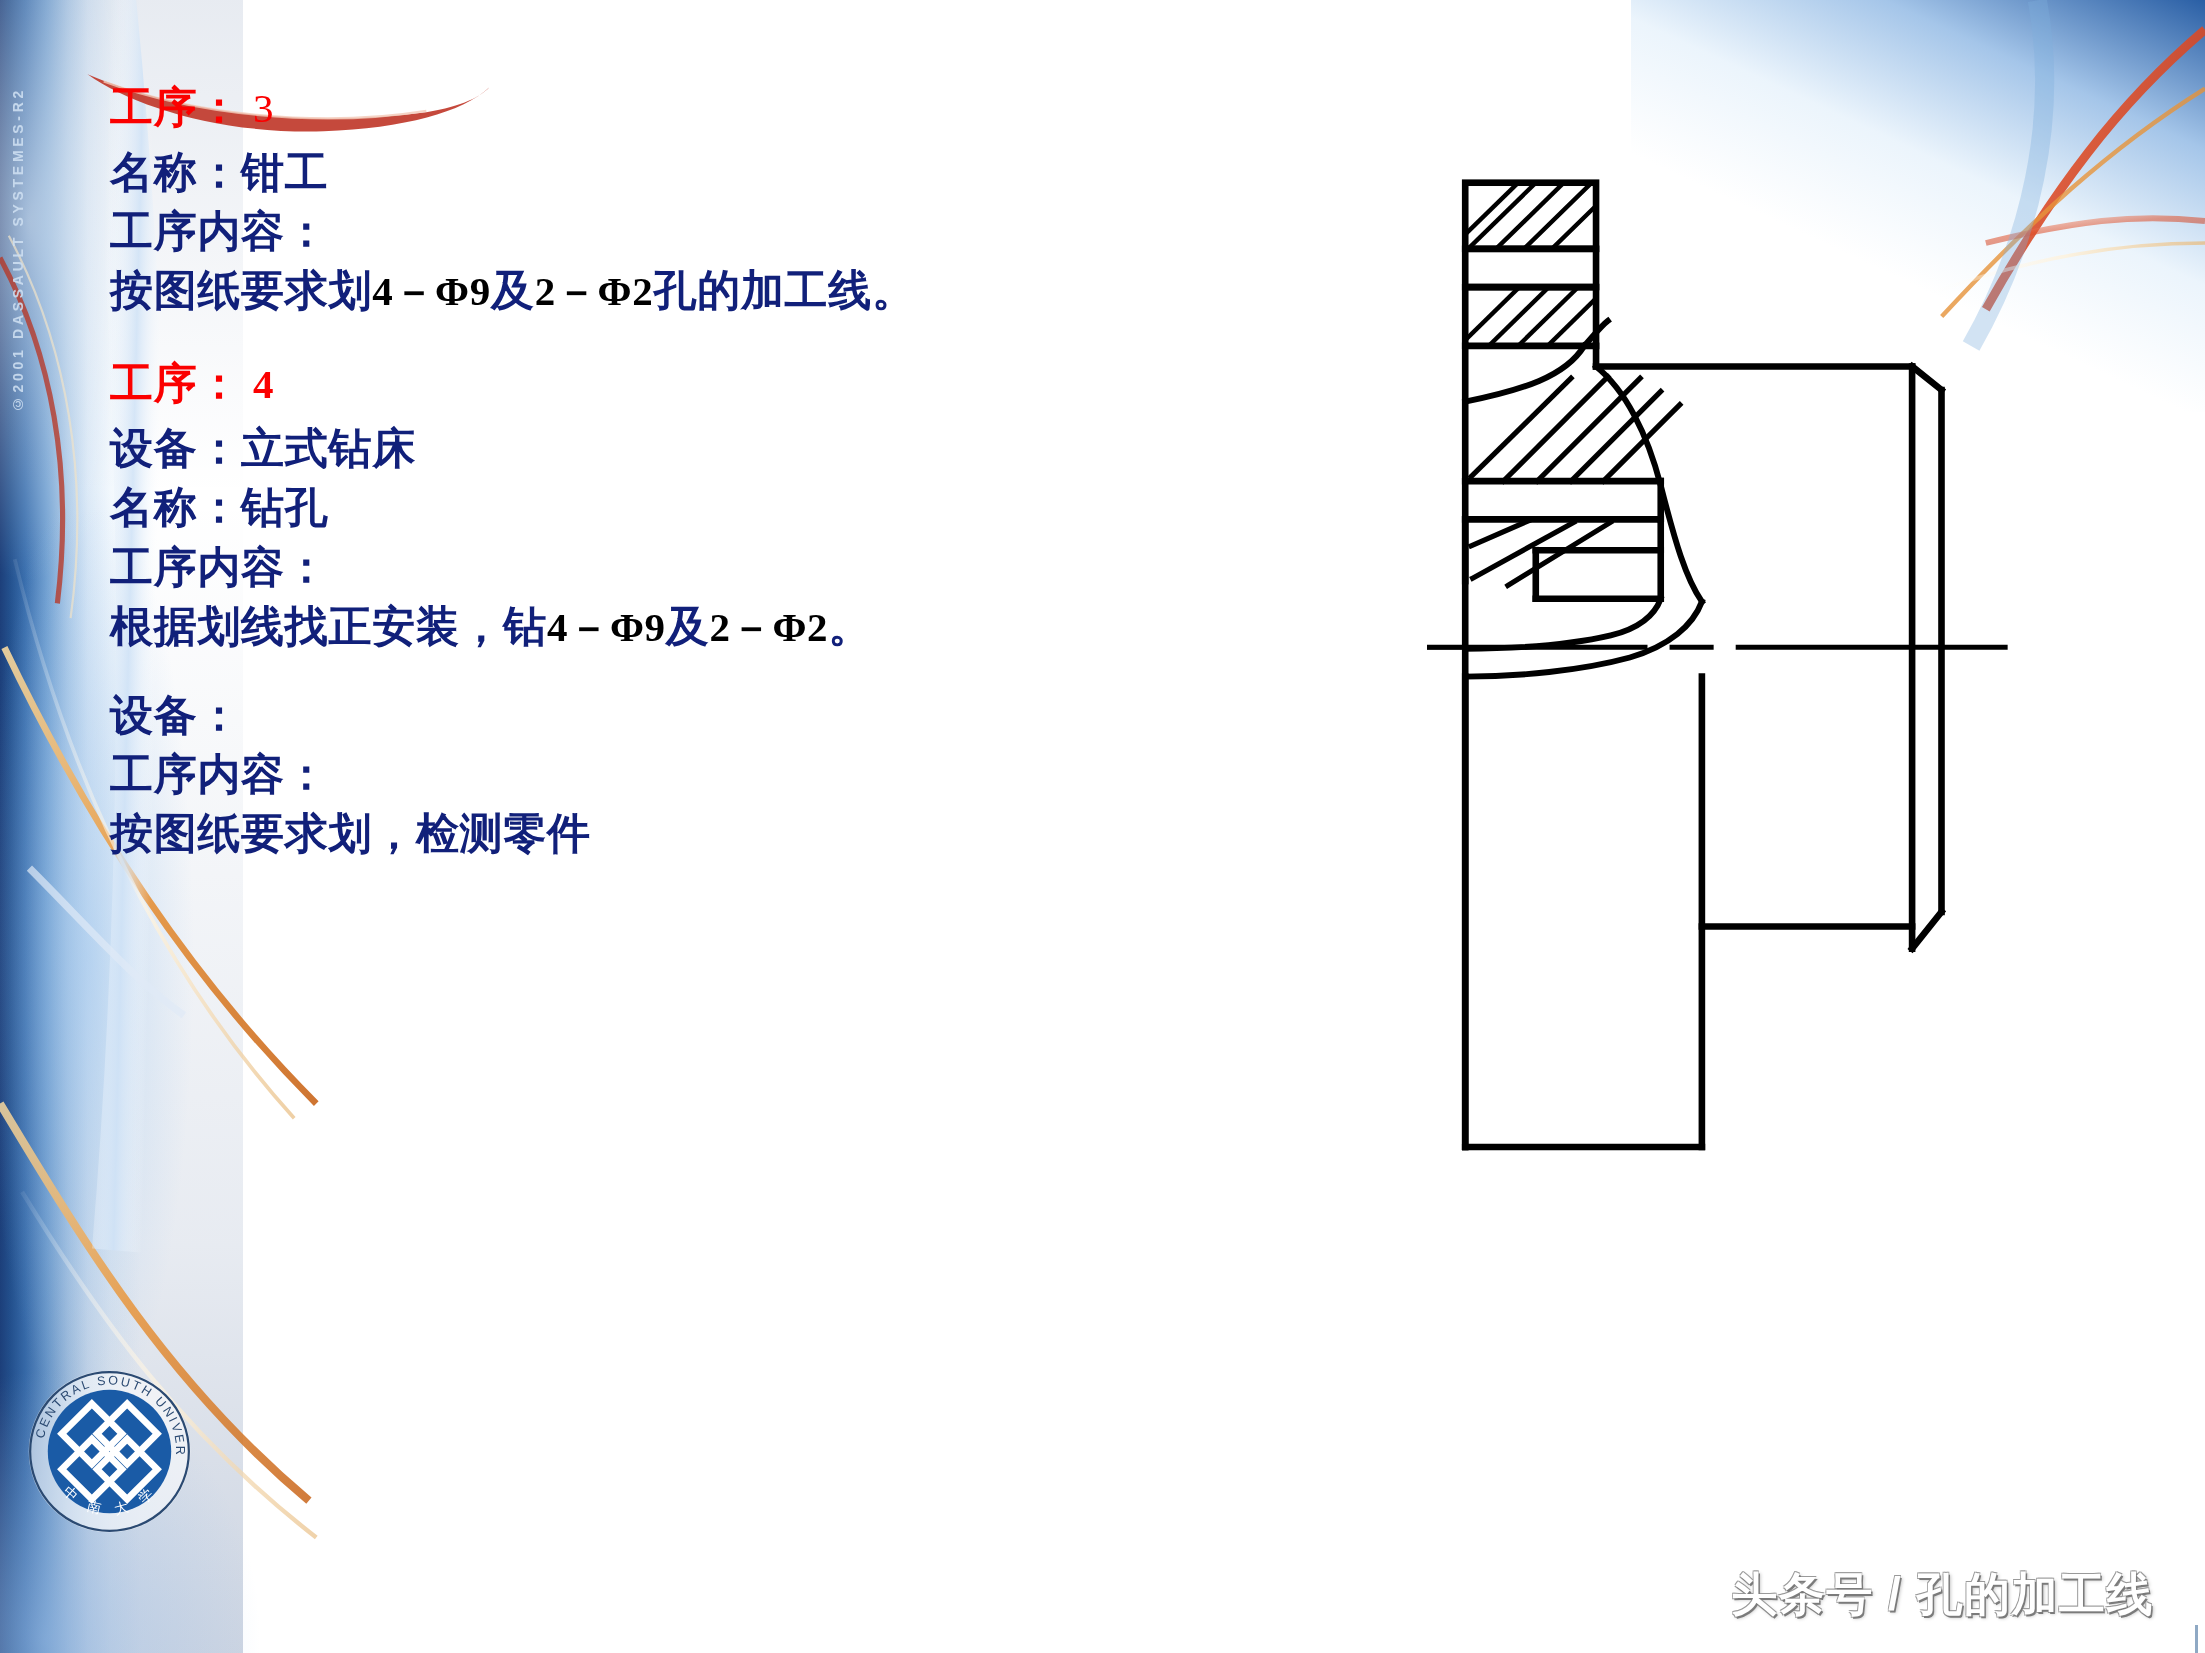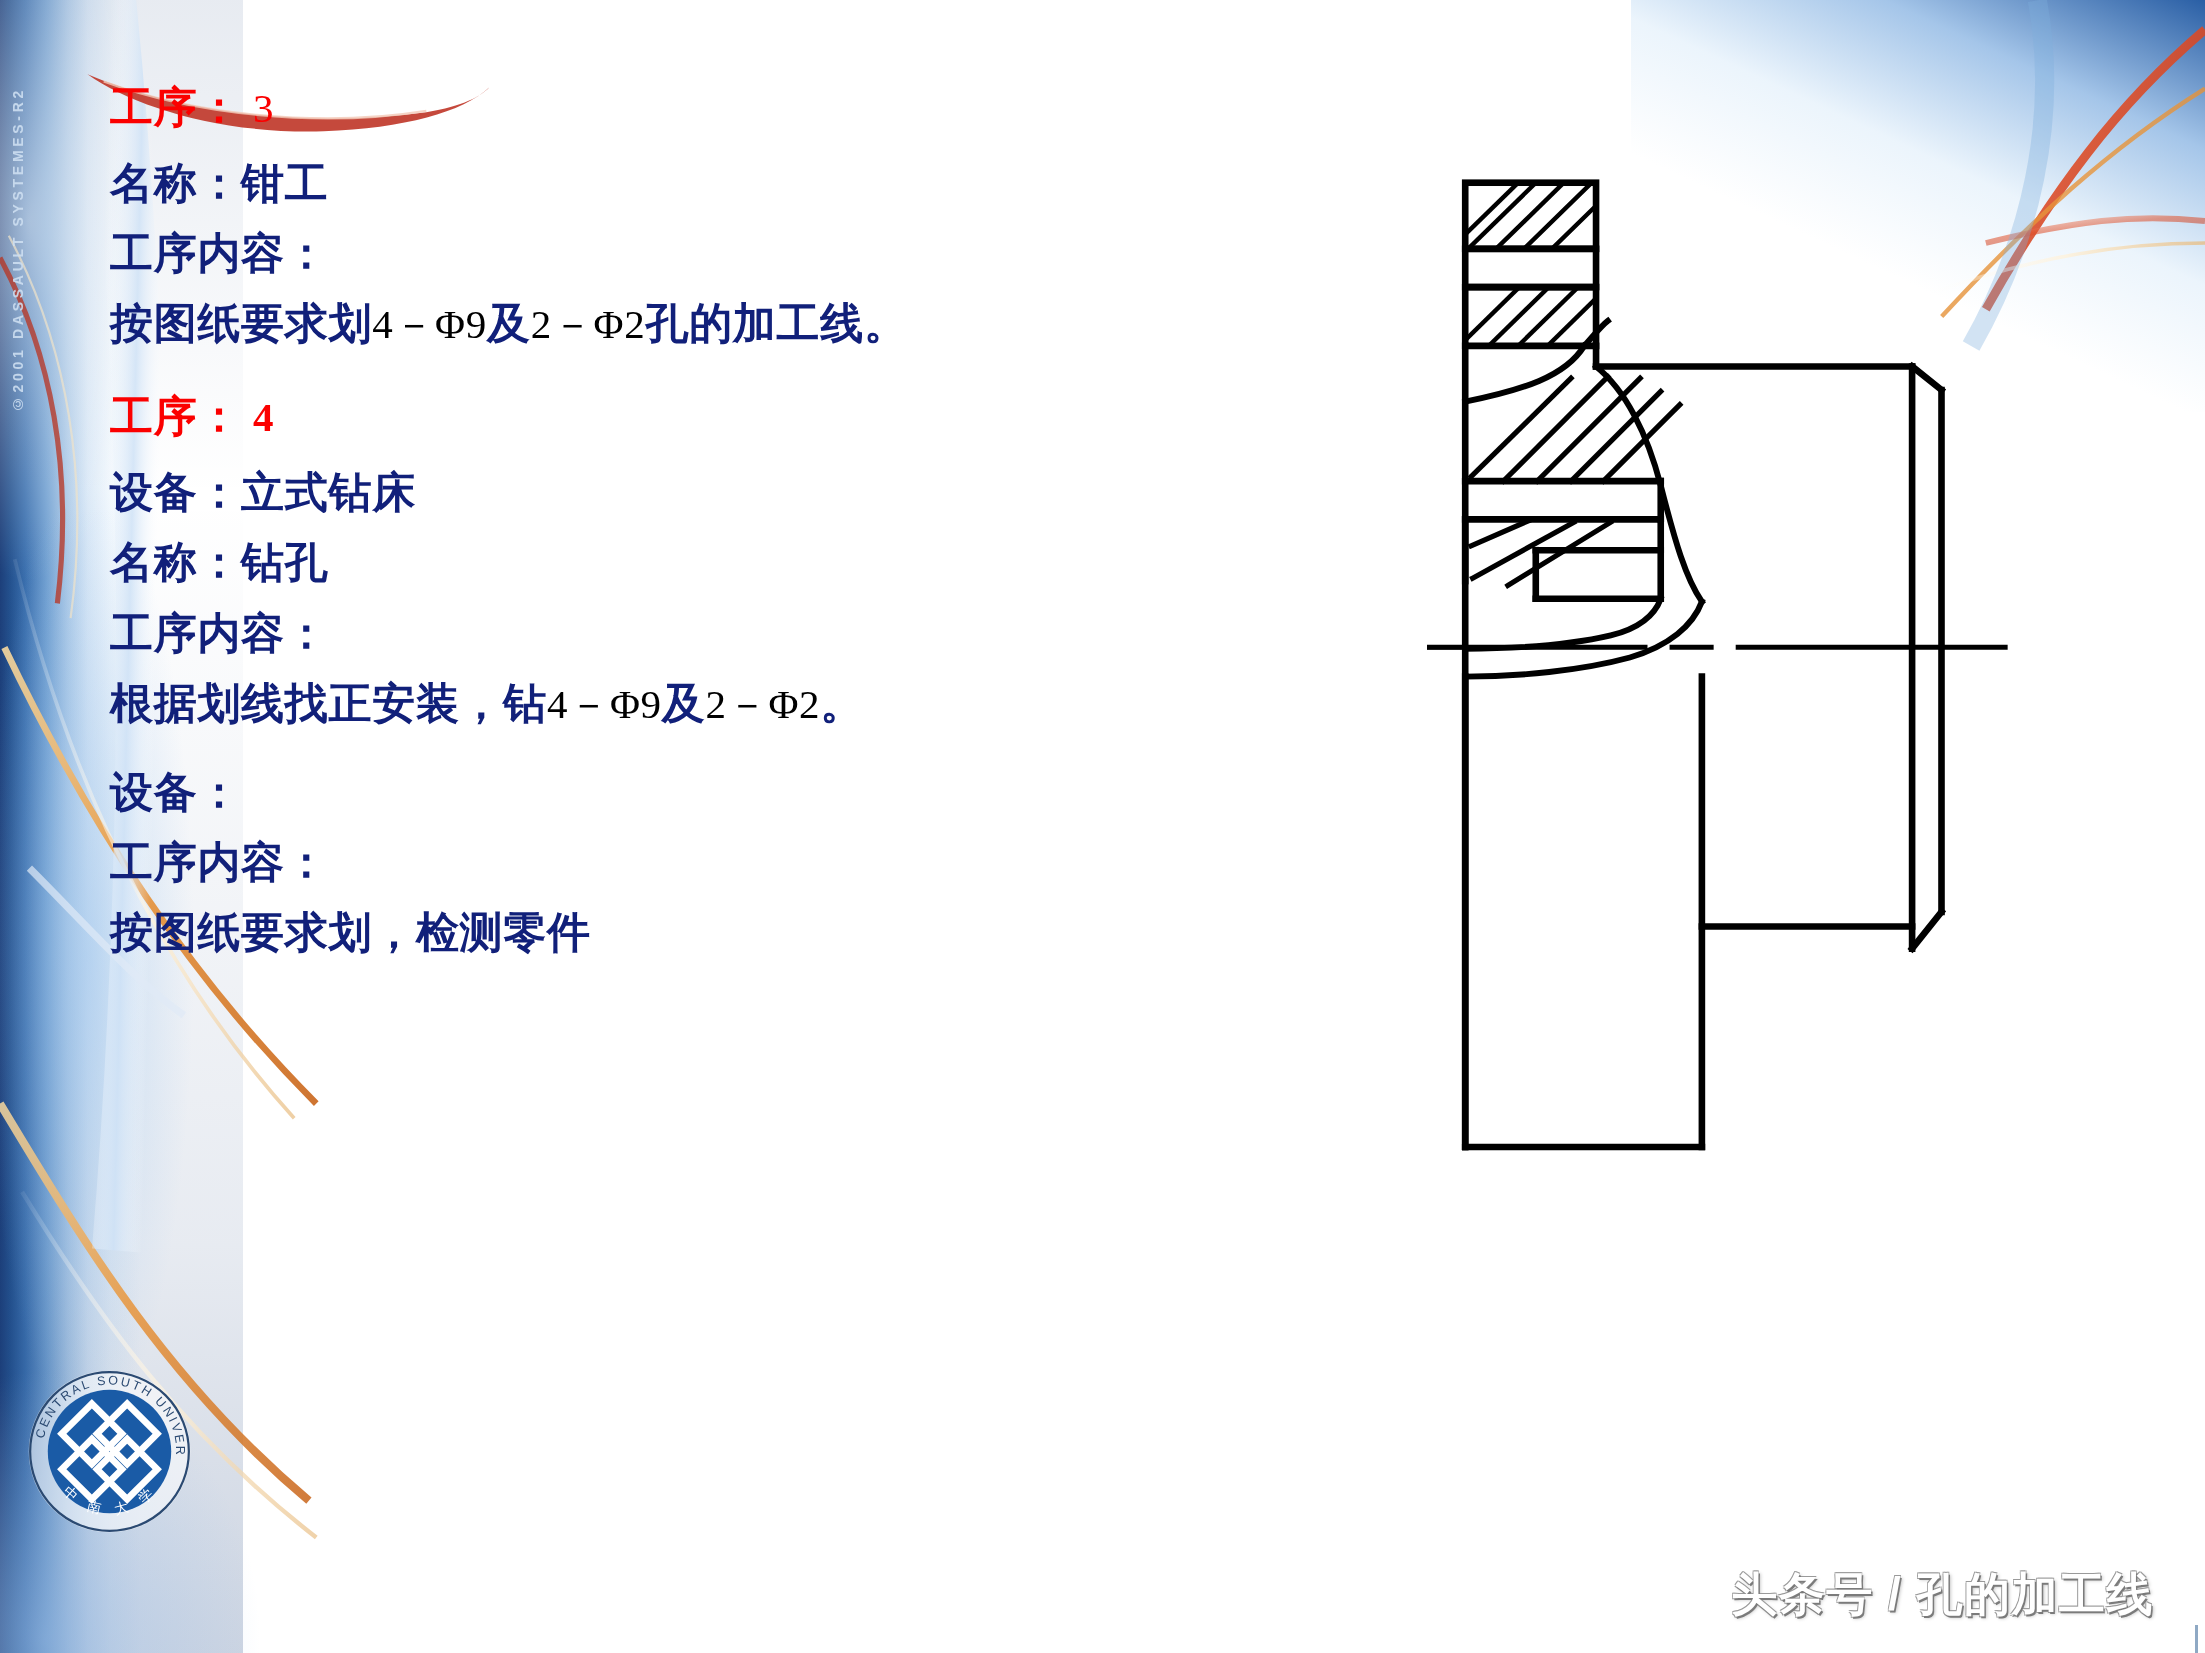--- a/index.html
+++ b/index.html
@@ -95,21 +95,21 @@
     width: 1250px;
   }
   .proc-block { margin-bottom: 40px; }
   .line {
     color: #11207a;
     font-size: 43px;
     line-height: 1.12;
     font-weight: bold;
     letter-spacing: 0.7px;
     white-space: nowrap;
-    margin: 22px 0;
+    margin: 11px 0;
     font-family: "Liberation Sans", "DejaVu Sans", sans-serif;
   }
   .heading {
     color: #fb0000;
     font-size: 43px;
     font-weight: bold;
     letter-spacing: 0.7px;
     white-space: nowrap;
     margin: 0 0 8.8px 0;
     position: relative;
@@ -117,21 +117,21 @@
   }
   .heading .num {
     font-family: "Liberation Serif", "DejaVu Serif", serif;
     font-size: 41px;
     padding-left: 11.8px;
   }
   .heading.light .num { font-weight: normal; }
   .dim {
     color: #000000;
     font-family: "Liberation Serif", "DejaVu Serif", serif;
-    font-weight: normal;
+    font-weight: bold;
     font-size: 41px;
     letter-spacing: 0.7px;
   }
 
   
   .head-swoosh {
     position: absolute;
     left: -29px;
     top: -20.6px;
     width: 412px;

